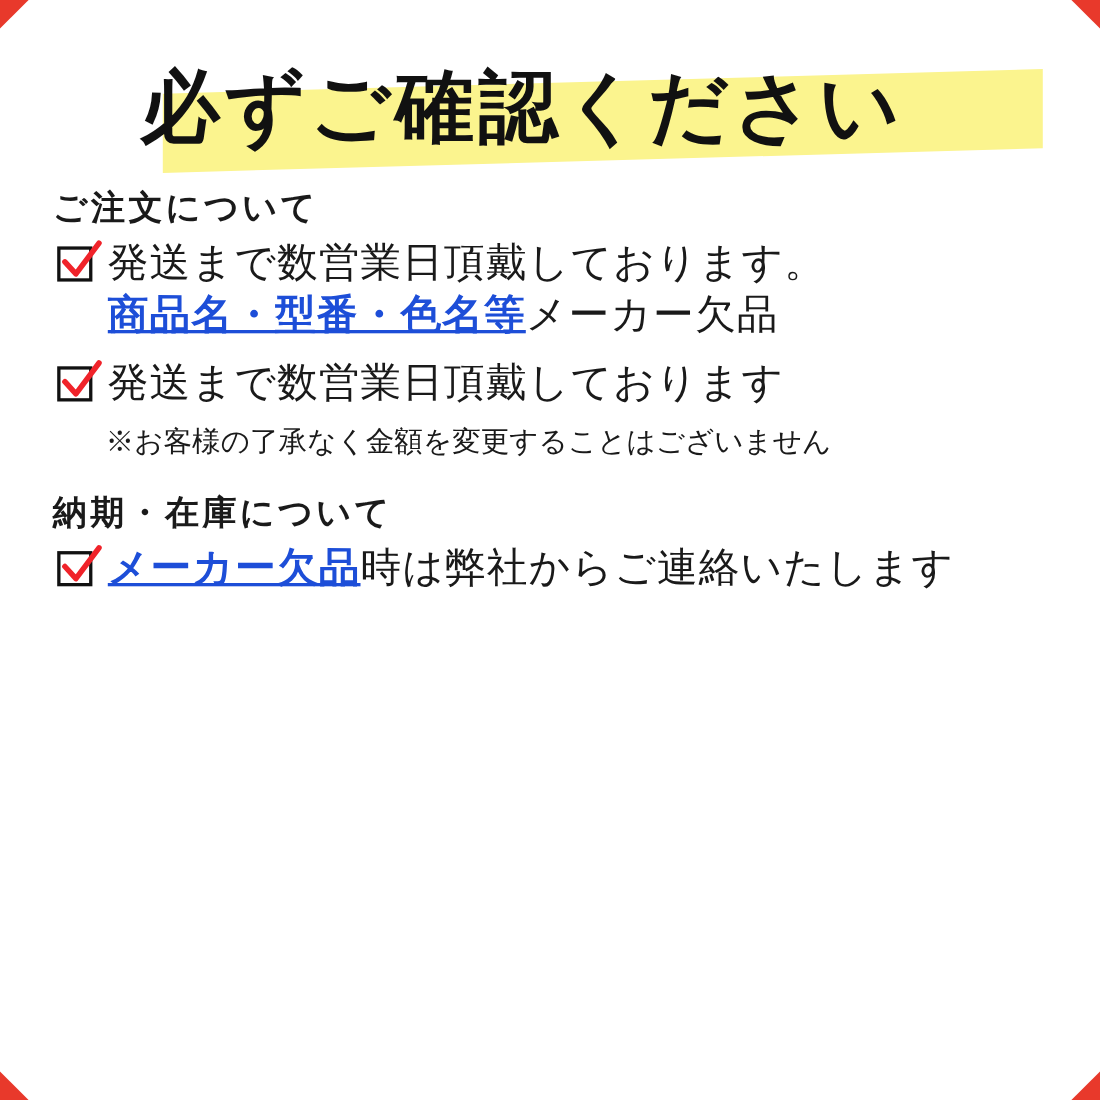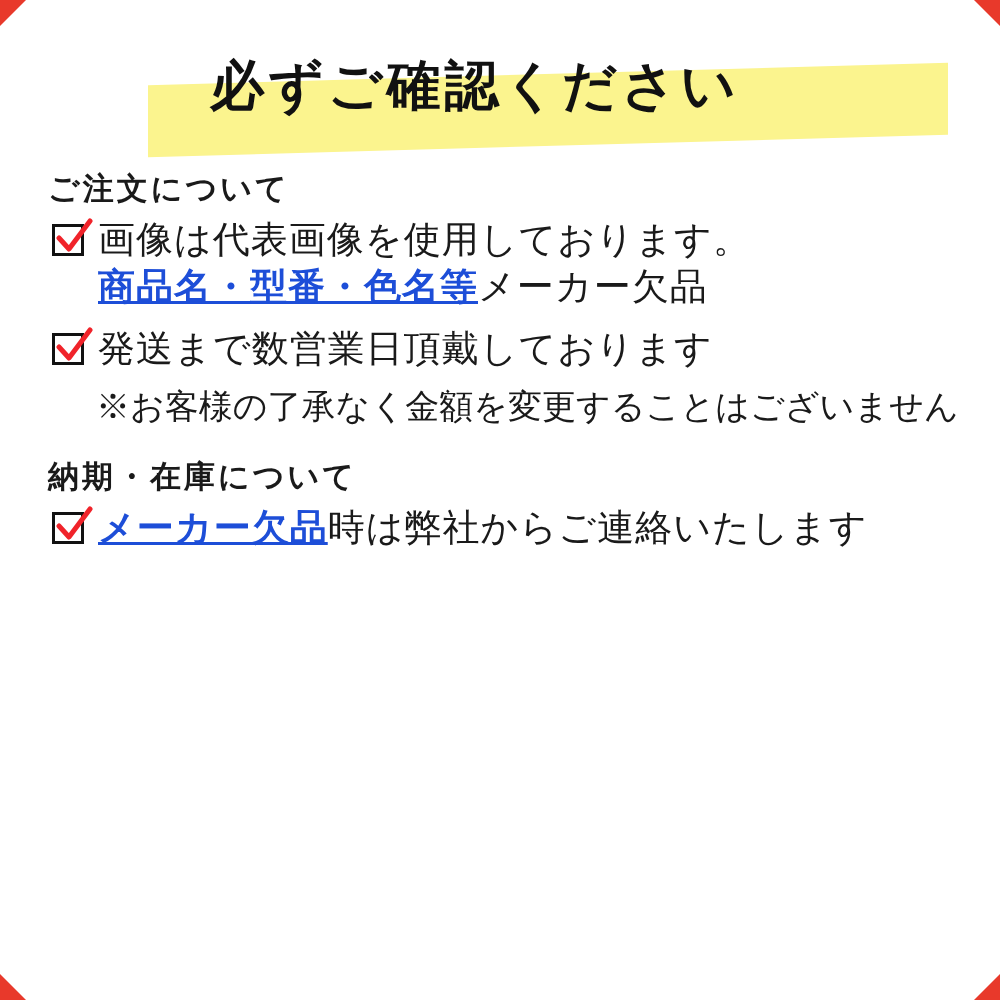--- a/index.html
+++ b/index.html
@@ -65,21 +65,21 @@
     background: #fbf48e;
     transform: skewY(-1.6deg);
   }
   .headline-text {
     position: absolute;
     left: 0;
     top: 28px;
     width: 950px;
     margin-left: -40px;
     text-align: center;
-    font-size: 54px;
+    font-size: 72px;
     font-weight: bold;
     letter-spacing: 4px;
     color: #111111;
     font-family: "Liberation Serif", "DejaVu Serif", serif;
     white-space: nowrap;
   }
 
   
   .section-heading {
     font-size: 31px;
@@ -138,21 +138,21 @@
   }
   .line.bold-black {
     color: #1a1a1a;
   }
   .line .red-seg {
     color: #1d4ed8;
     font-weight: bold;
     text-decoration: underline;
   }
   .note {
-    font-size: 34px;
+    font-size: 26px;
     letter-spacing: 0px;
     color: #1a1a1a;
     margin: -2px 0 0 56px;
     white-space: nowrap;
   }
 </style>
 </head>
 <body>
 
 <div class="corner corner-tl"></div>
@@ -170,21 +170,21 @@
   <div class="section-heading">ご注文について</div>
 
   <div class="item">
     <div class="check">
       <div class="box"></div>
       <svg class="tick" viewBox="0 0 40 40">
         <path d="M6 20 L16 31 L37 3" fill="none" stroke="#f0232a" stroke-width="5" stroke-linecap="round" stroke-linejoin="round"></path>
       </svg>
     </div>
     <div class="lines">
-      <div class="line bold-black">画像は代表画像を使用しております。</div>
+      <div class="line bold-black">発送まで数営業日頂戴しております。</div>
       <div class="line"><span class="red-seg">商品名・型番・色名等</span><span>メーカー欠品</span></div>
     </div>
   </div>
 
 
   <div class="item">
     <div class="check">
       <div class="box"></div>
       <svg class="tick" viewBox="0 0 40 40">
         <path d="M6 20 L16 31 L37 3" fill="none" stroke="#f0232a" stroke-width="5" stroke-linecap="round" stroke-linejoin="round"></path>

